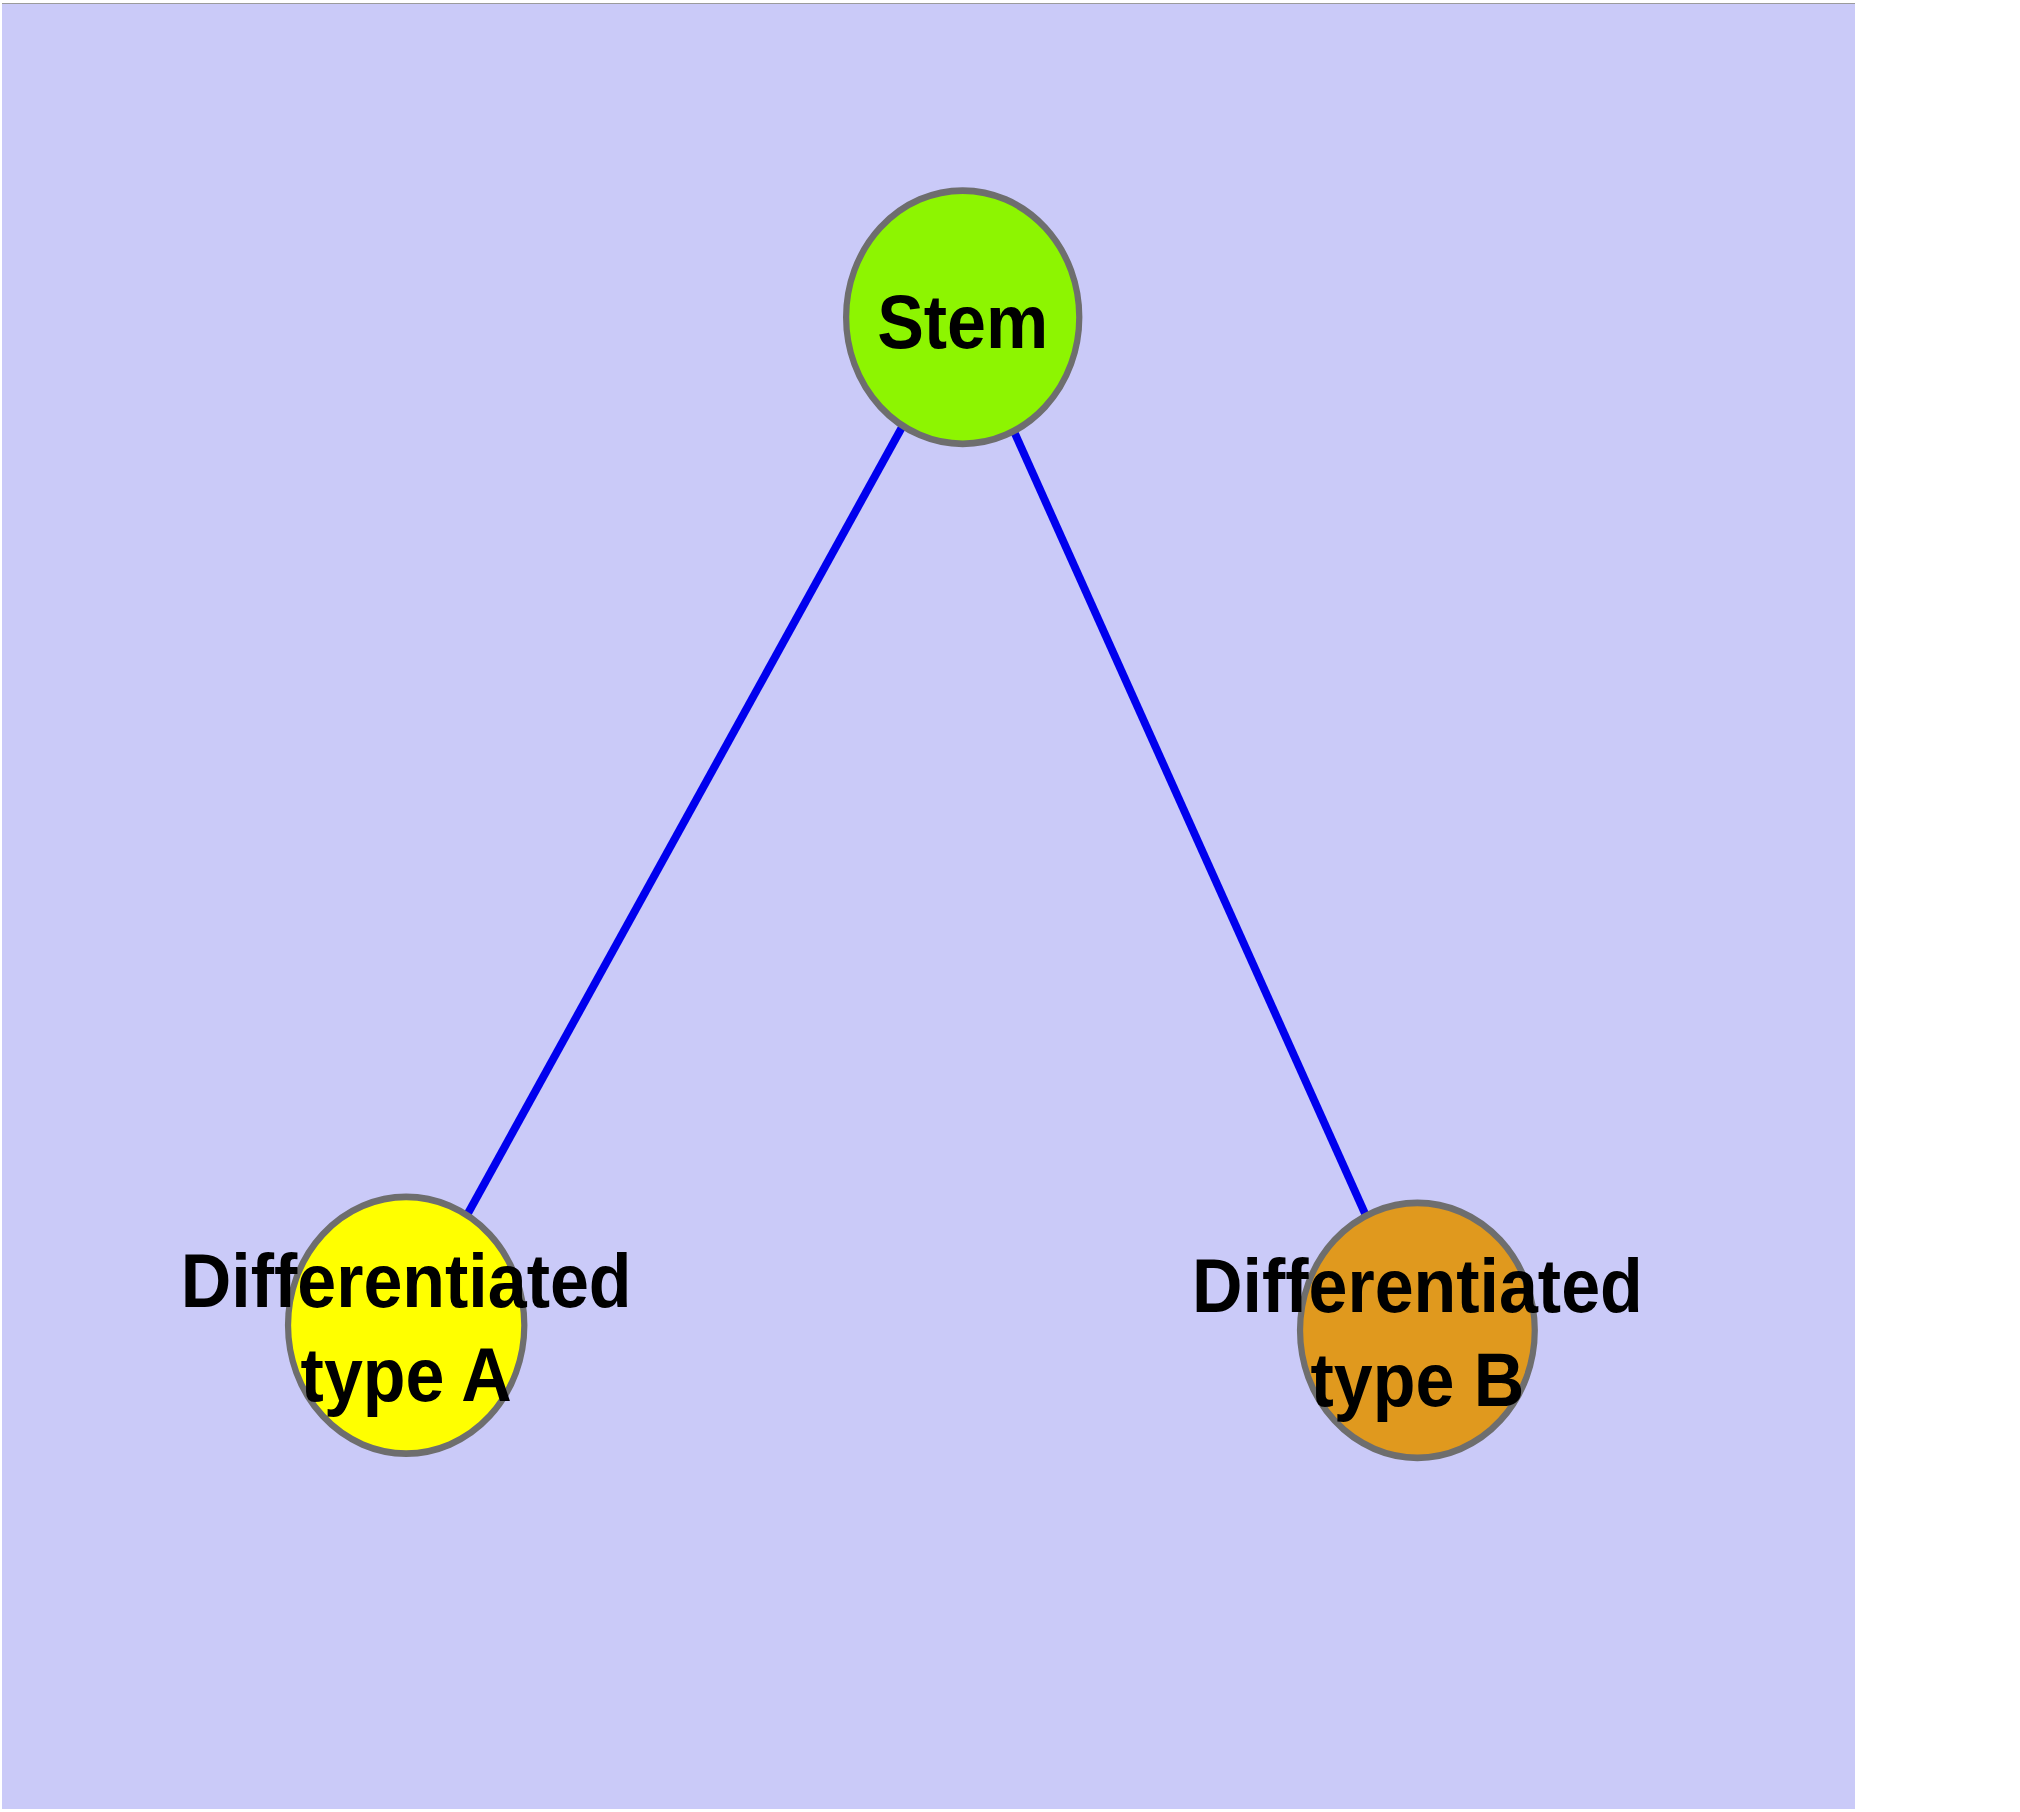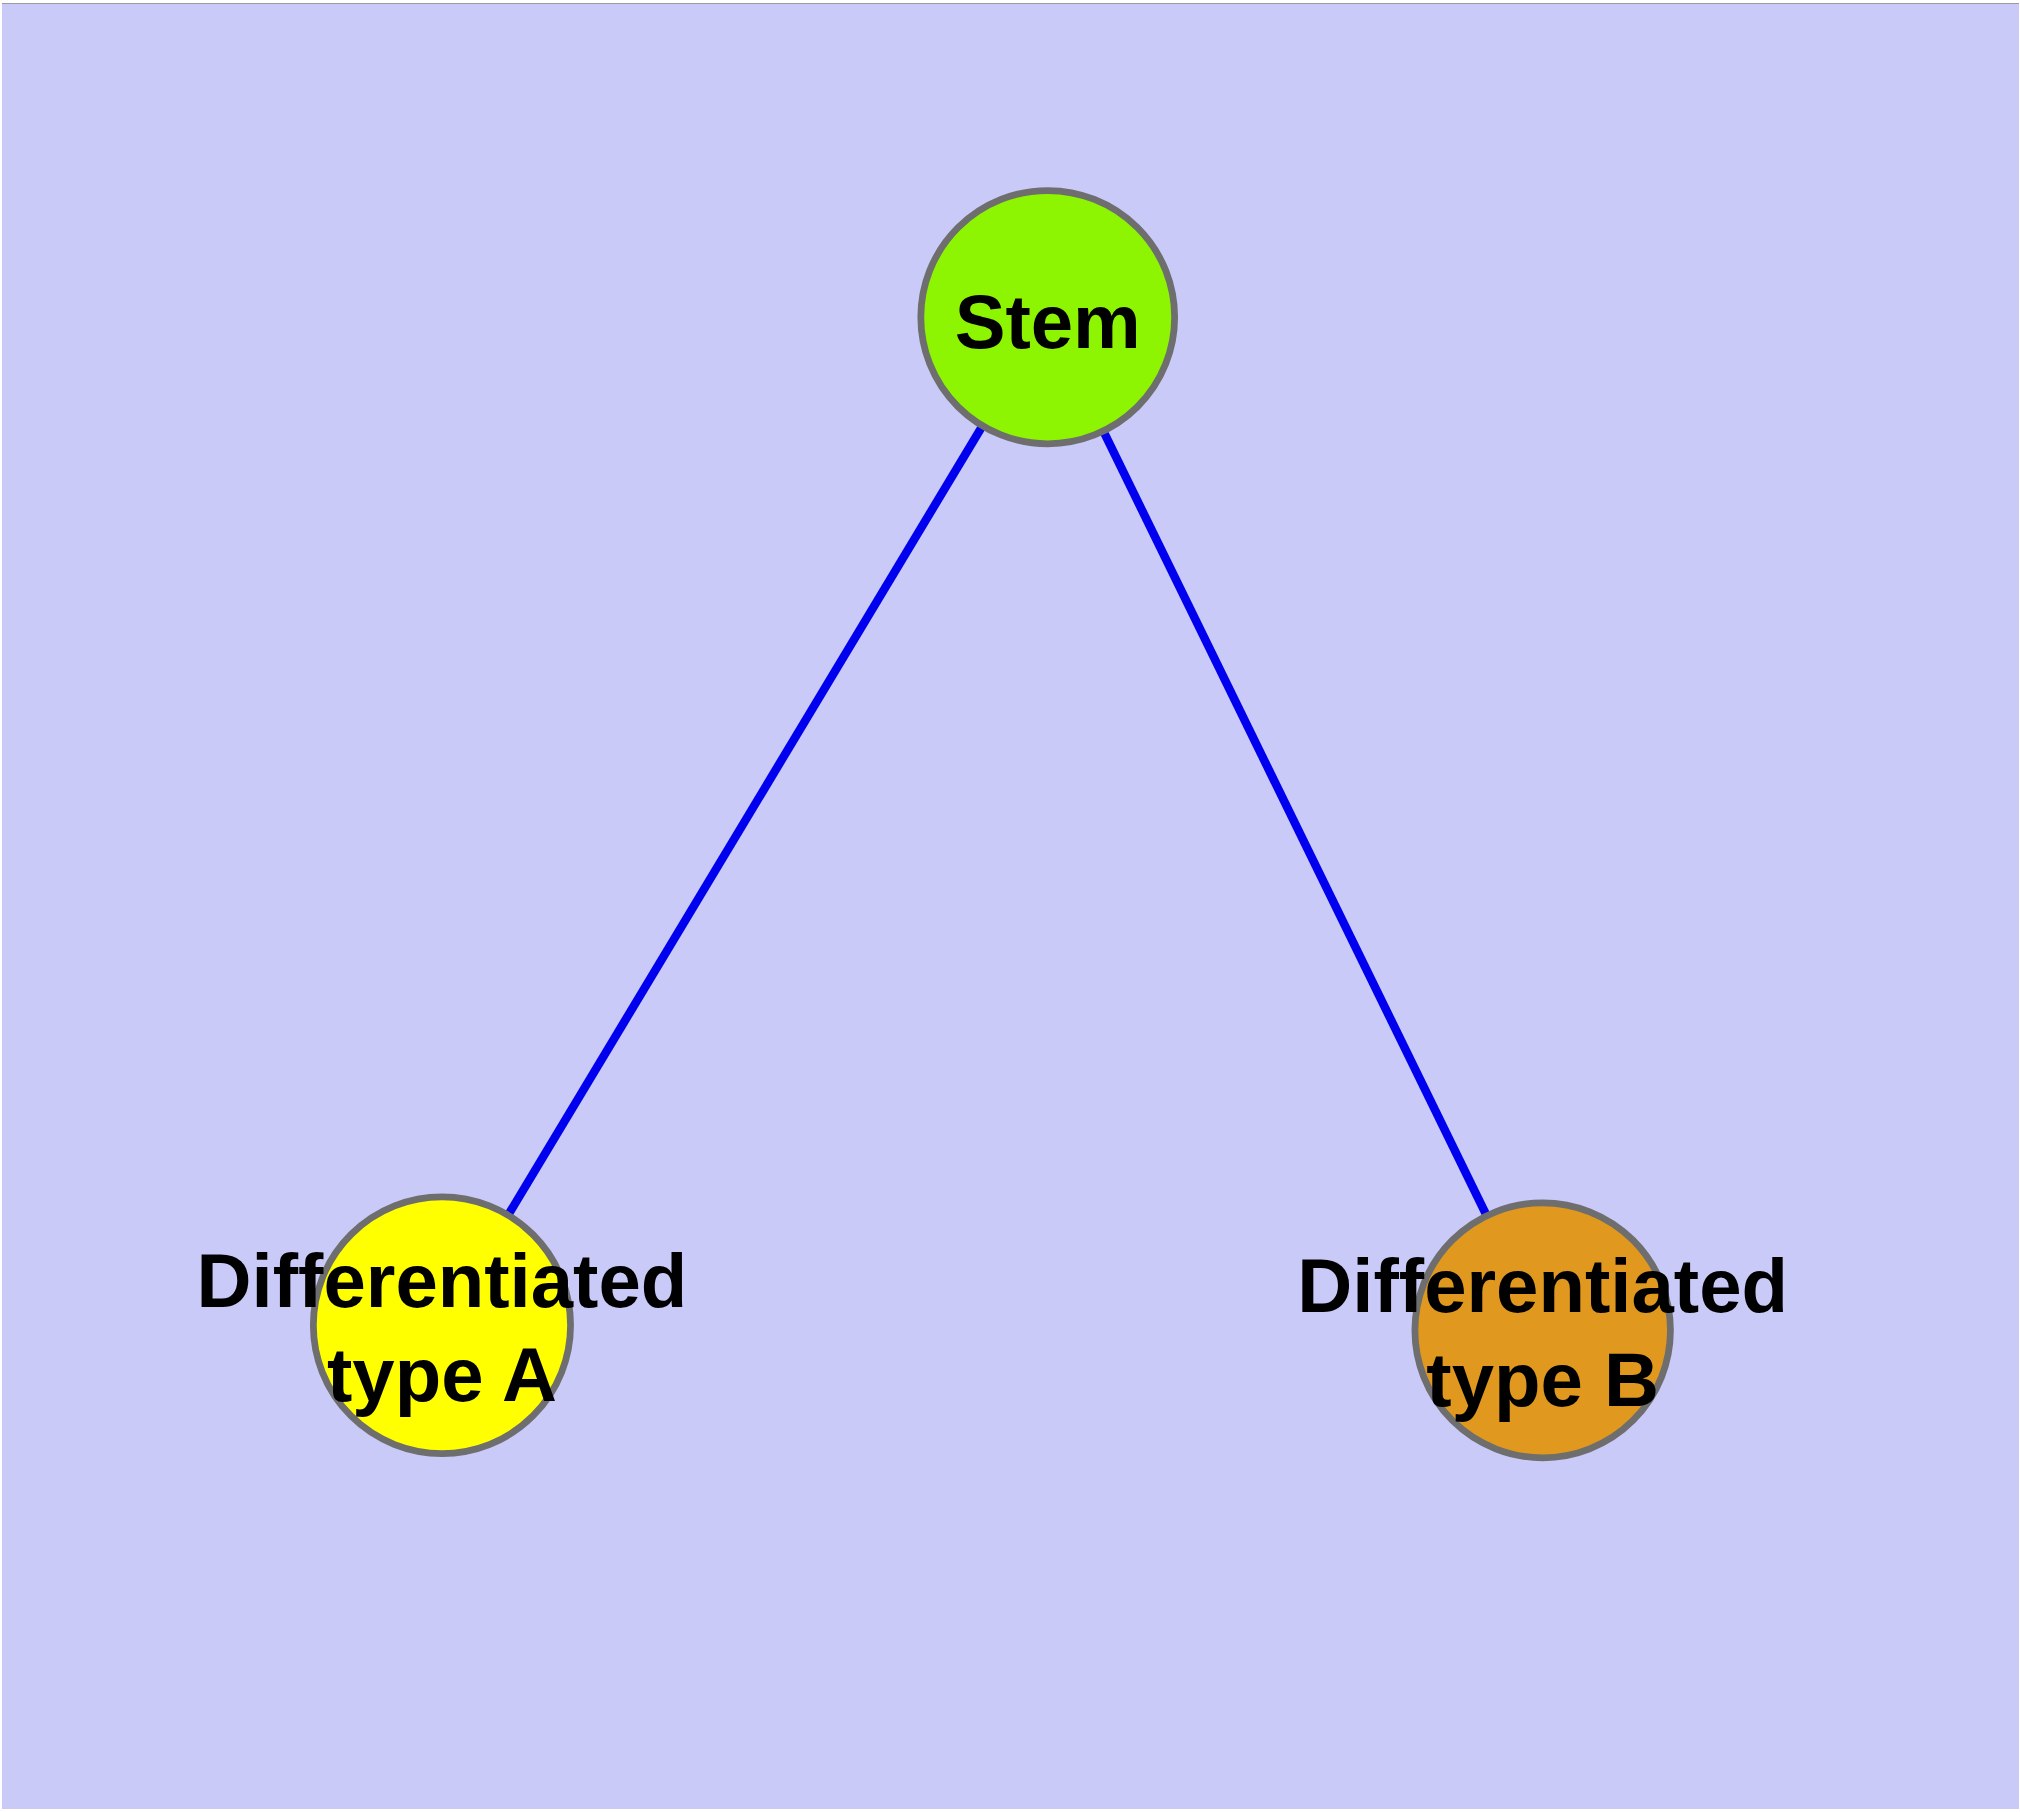--- a/index.html
+++ b/index.html
@@ -8,21 +8,21 @@
     width: 2021px;
     height: 1812px;
     background: #ffffff;
     font-family: "Liberation Sans", sans-serif;
     overflow: hidden;
   }
   .frame {
     position: absolute;
     left: 1.7px;
     top: 2.5px;
-    width: 2017px;
+    width: 1853px;
     height: 1806px;
     border-top: 0.8px solid #9b9b9b;
     box-sizing: border-box;
   }
   .graph-svg {
     display: block;
     width: 100%;
     height: 100%;
   }
   .edge {

